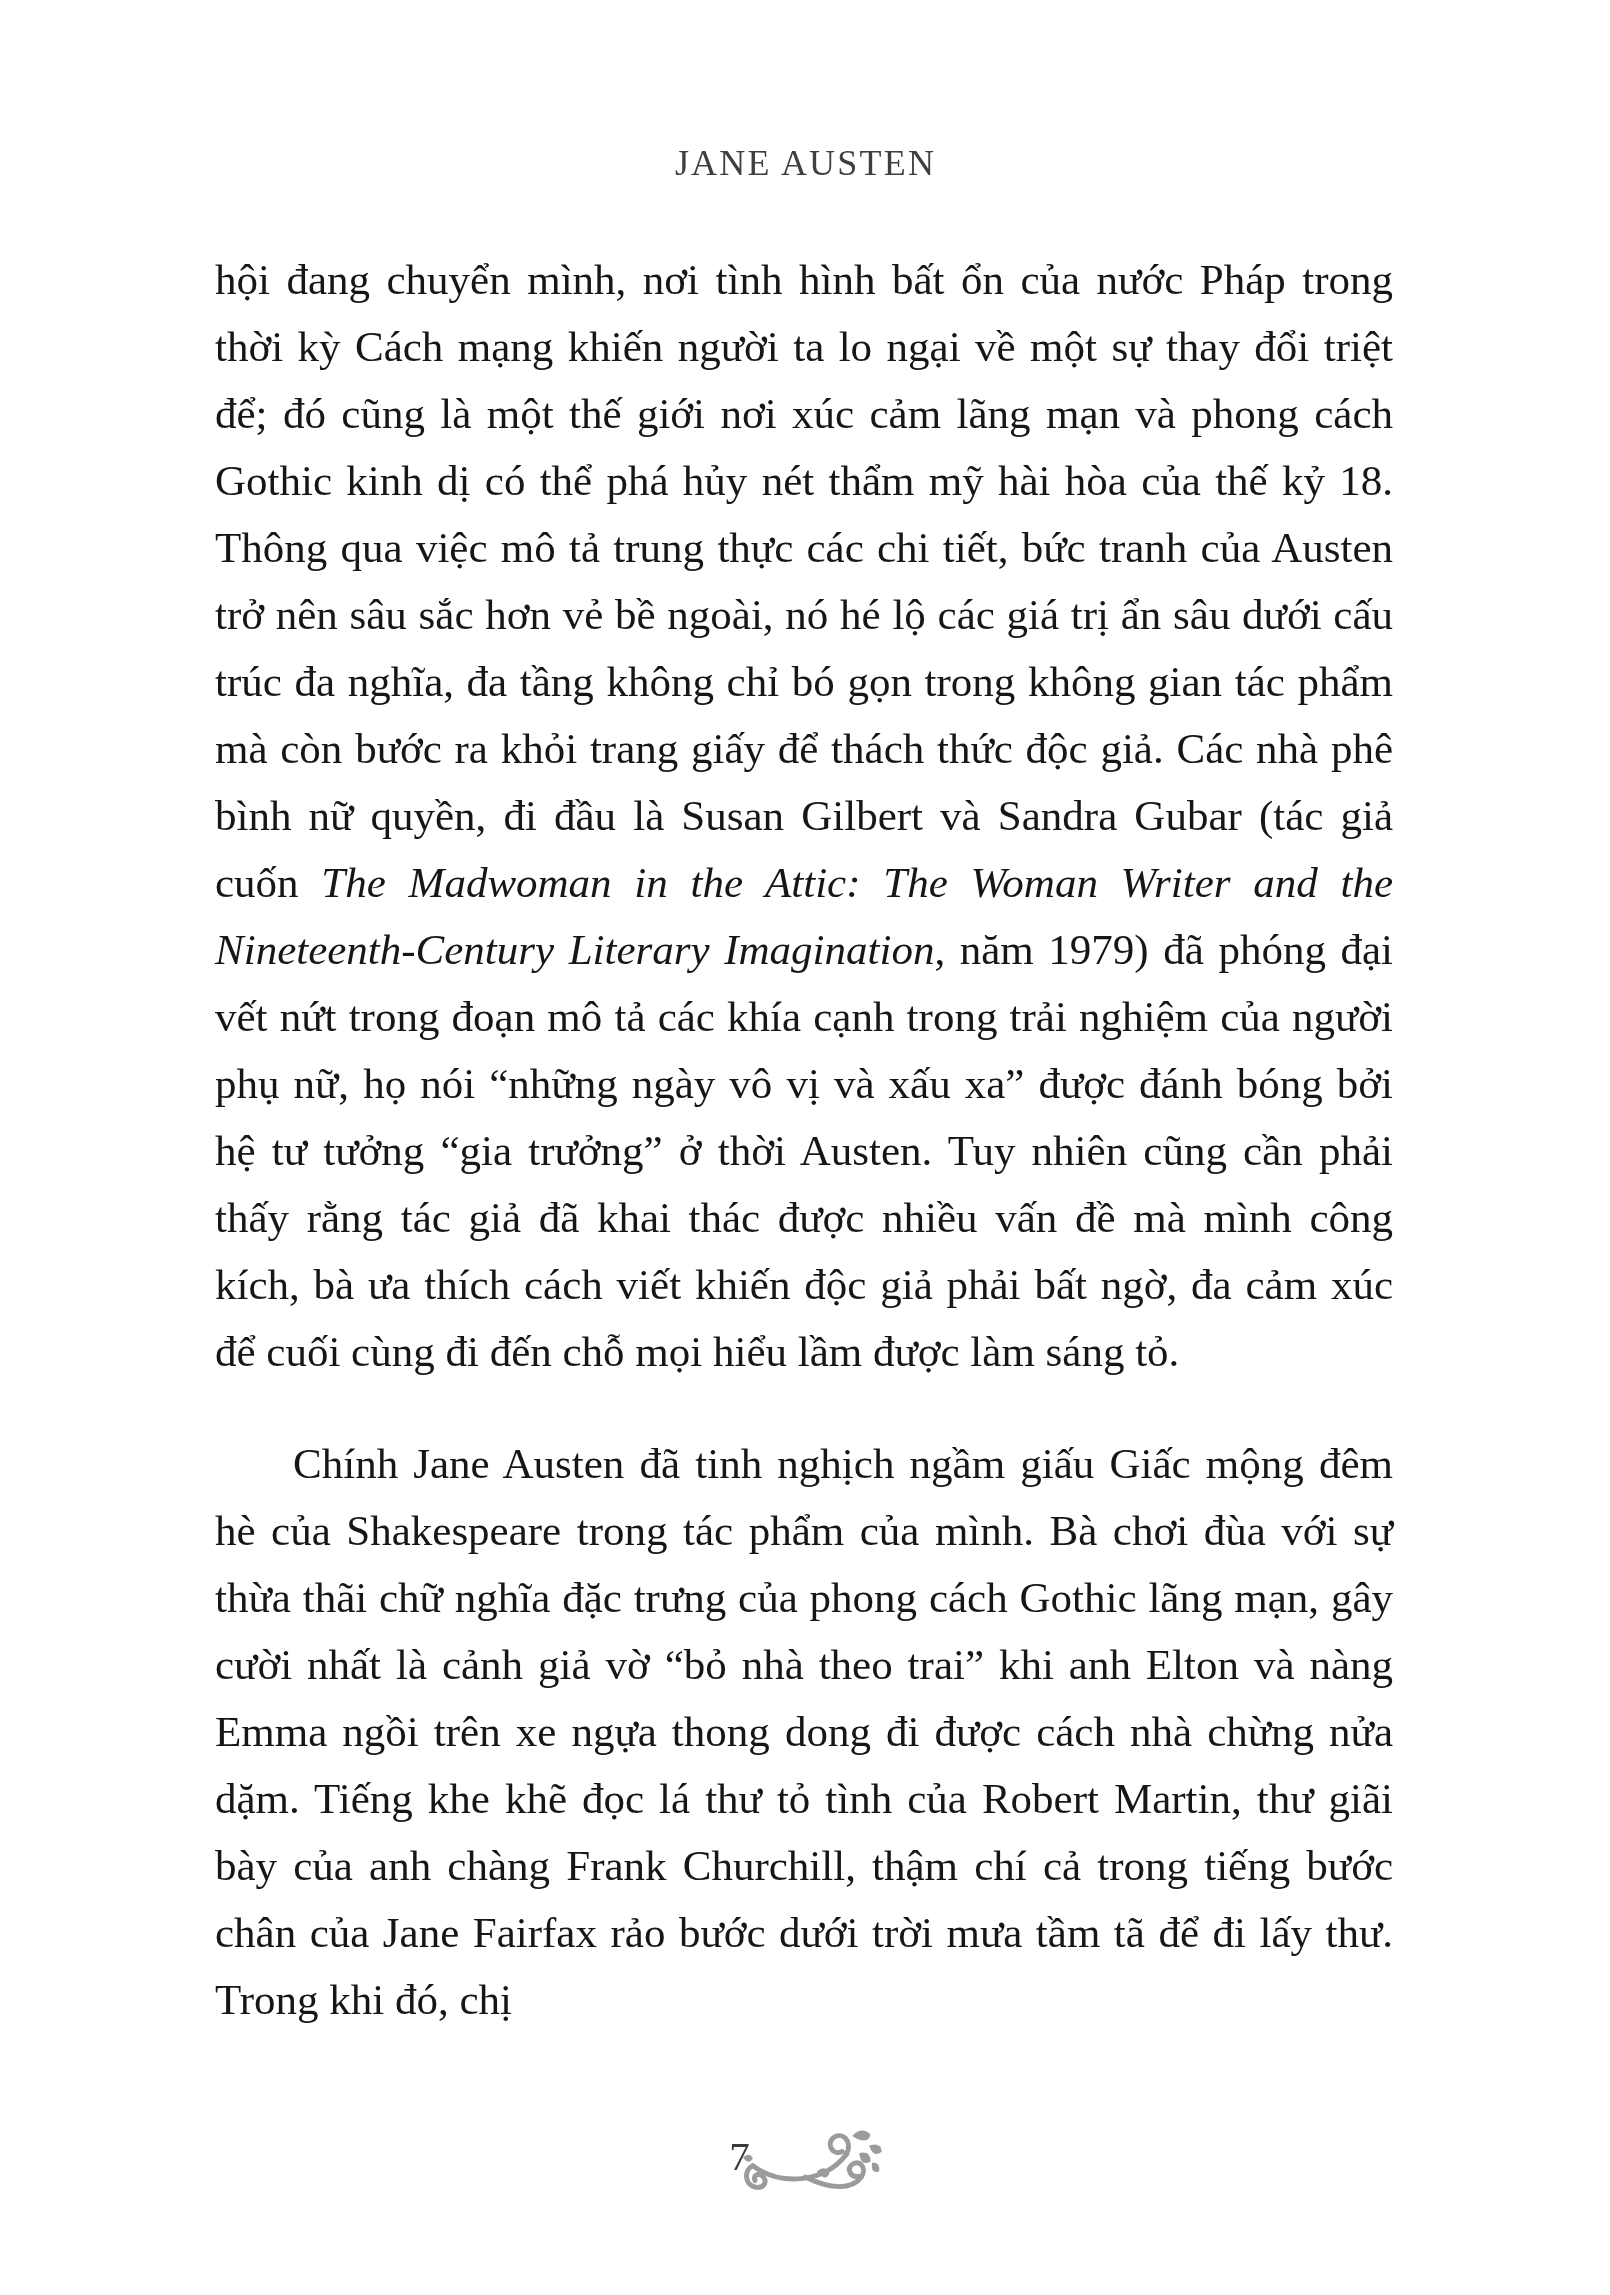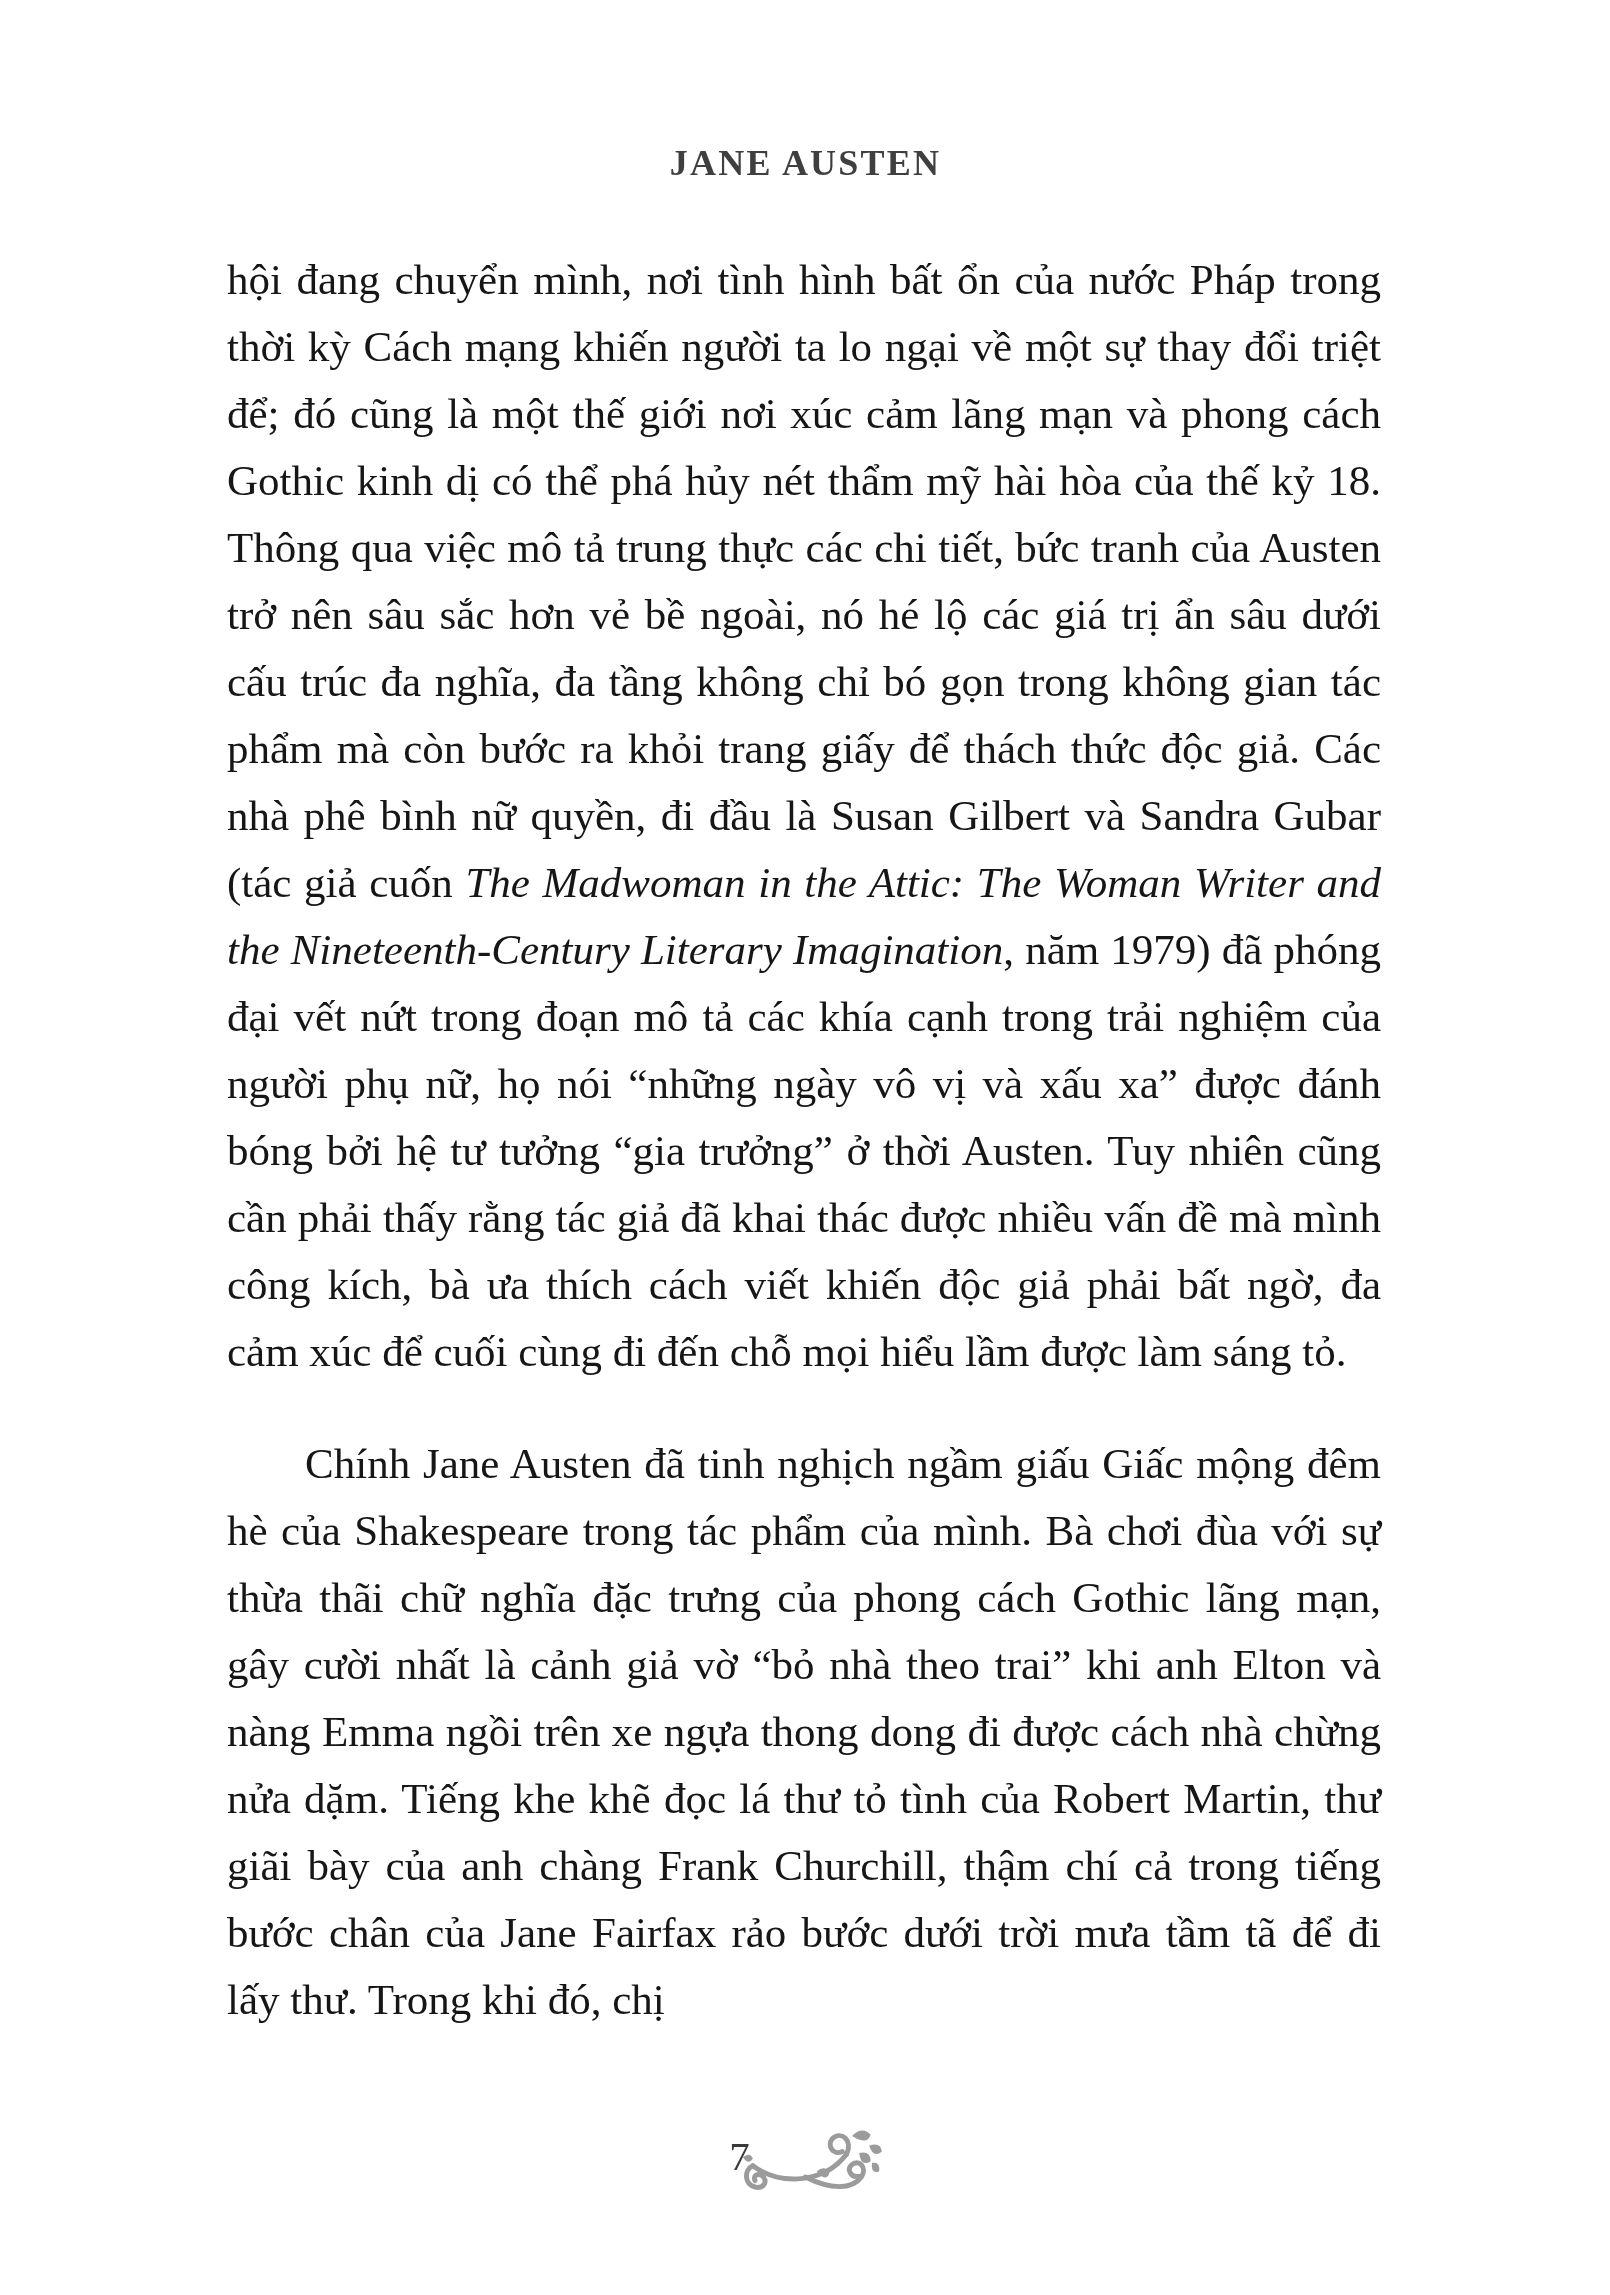--- a/index.html
+++ b/index.html
@@ -15,30 +15,30 @@
     inset: 0;
     background: #ffffff;
     overflow: hidden;
   }
   .running-header {
     margin-top: 142px;
     text-align: center;
     font-size: 36px;
     letter-spacing: 2.2px;
     color: #3f3f3f;
-    font-weight: 700;
+    font-weight: 400;
   }
   .content {
     margin: 62px 218px 0 215px;
     font-size: 43px;
     line-height: 67px;
     text-align: justify;
     color: #161616;
   }
-  .content p { margin: 12px; }
+  .content p { margin: 0; }
   .para-2 {
     margin-top: 45px !important;
     text-indent: 78px;
   }
   .italic-title { font-style: italic; }
   .footer {
     position: absolute;
     top: 2119px;
     left: 0;
     width: 100%;

